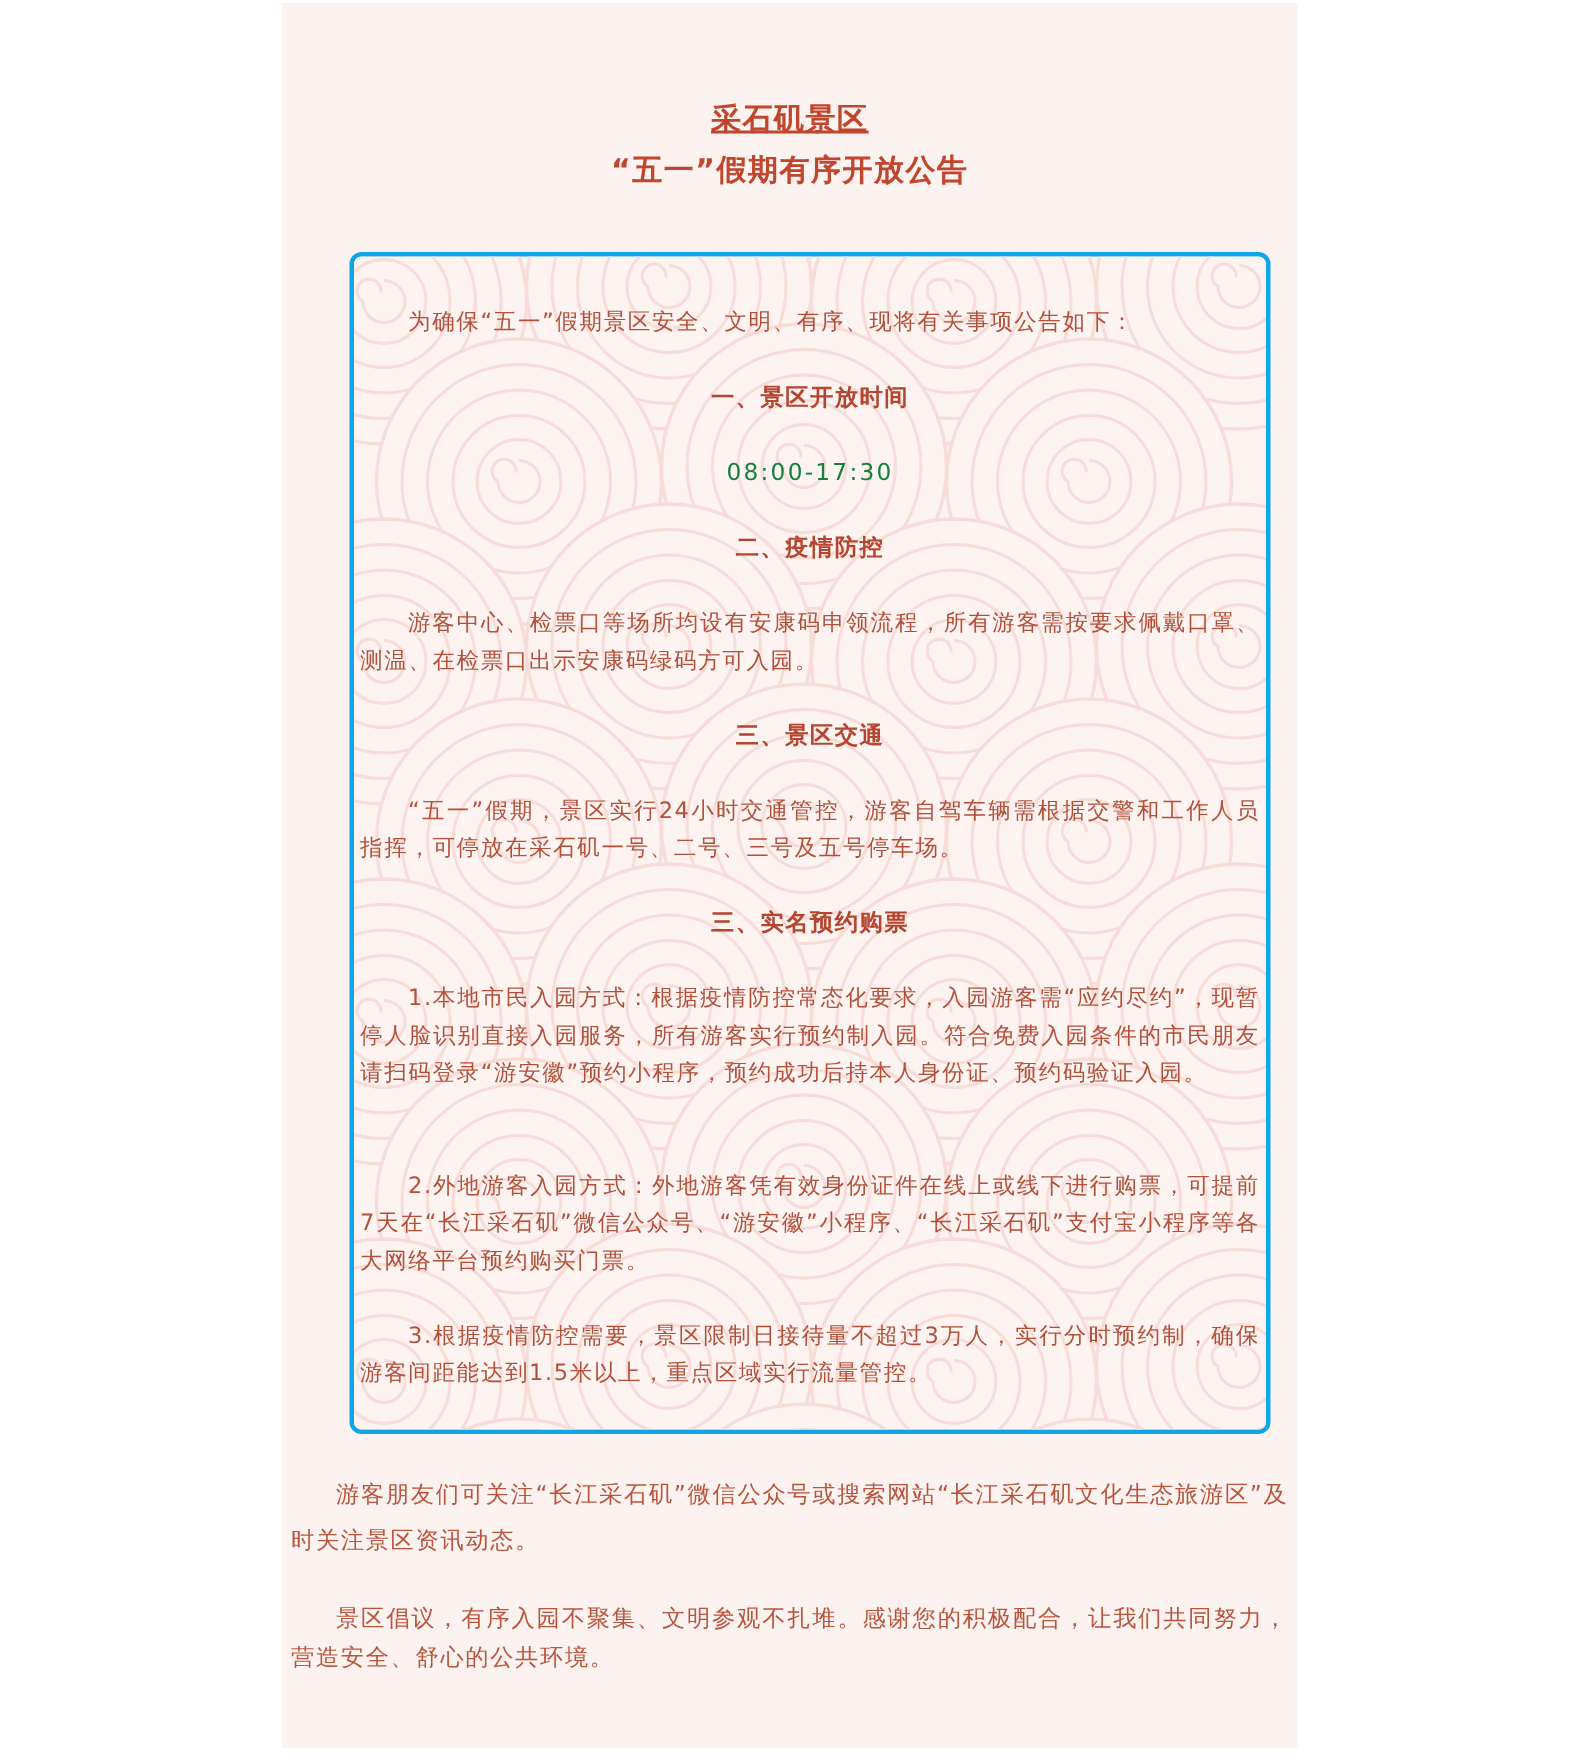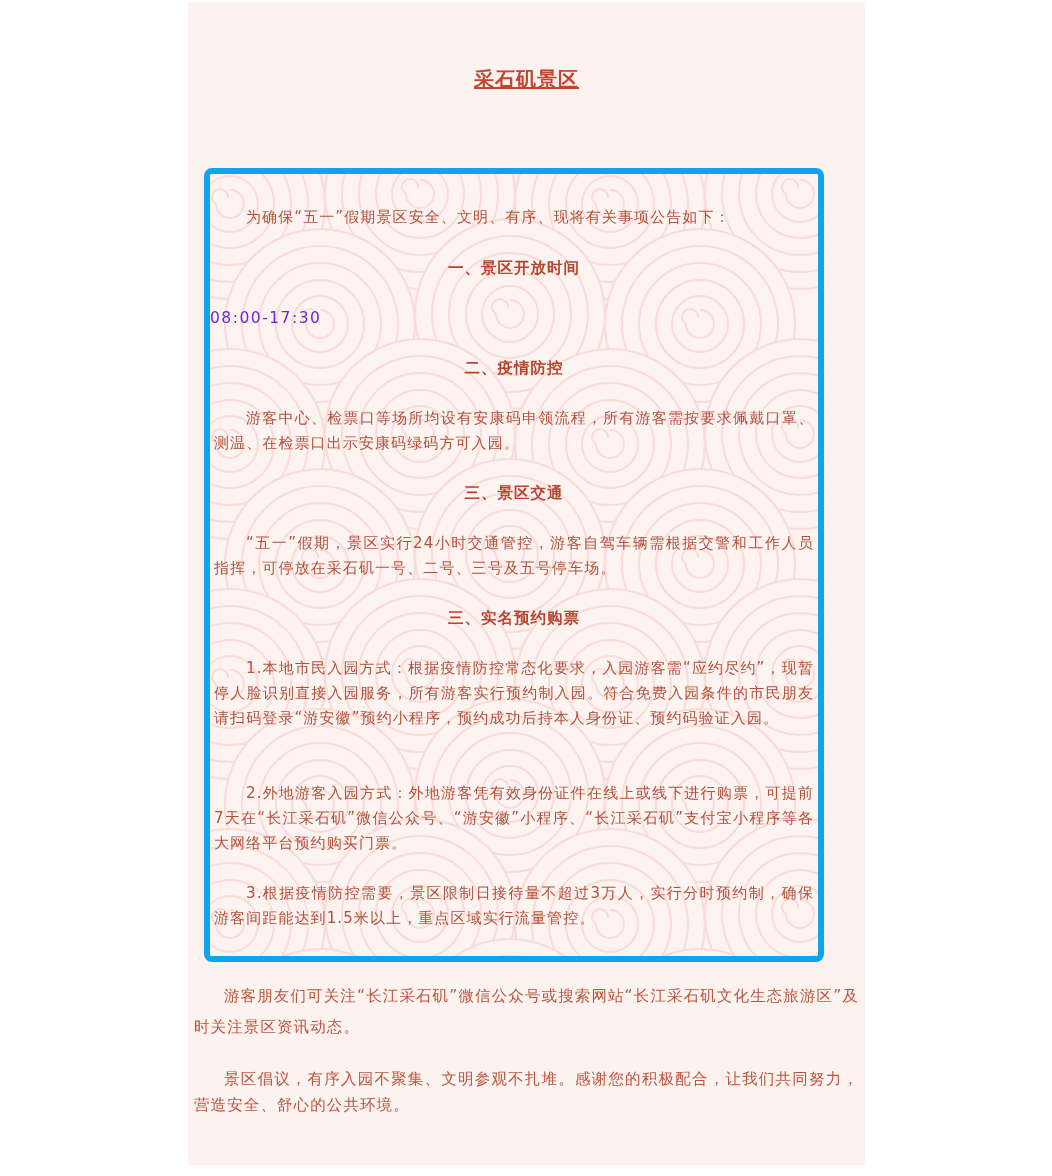--- a/index.html
+++ b/index.html
@@ -31,25 +31,25 @@
       font-weight: bold;
       font-size: 20px;
       letter-spacing: 1px;
       line-height: 34px;
     }
     .title.l1 { top: 60px; text-decoration: underline; }
     .title.l2 { top: 94px; }
 
     .notice-card {
       position: absolute;
-      left: 16px;
+      left: 45px;
       top: 166px;
       width: 608px;
       height: 782px;
-      border: 6px solid #0ea5e9;
+      border: 3px solid #0ea5e9;
       border-radius: 8px;
       background: #fdf3f1;
       overflow: hidden;
     }
     .notice-card svg.pattern {
       position: absolute;
       left: 0; top: 0;
       width: 100%;
       height: 100%;
       pointer-events: none;
@@ -79,22 +79,22 @@
       color: #b5452e;
       font-weight: bold;
       font-size: 15.5px;
       line-height: 25px;
       letter-spacing: 1px;
     }
     .time {
       position: absolute;
       left: 0;
       width: 608px;
-      text-align: left;
-      color: #6d28d9;
+      text-align: center;
+      color: #15803d;
       font-size: 15.5px;
       line-height: 25px;
       letter-spacing: 1.5px;
     }
     .outer-para {
       position: absolute;
       left: 6px;
       width: 665px;
       color: #b9553d;
       font-size: 15.5px;
@@ -102,20 +102,21 @@
       text-indent: 30px;
       text-align: justify;
     }
   </style>
 </head>
 <body>
 
 <div class="page">
 
   <div class="title l1">采石矶景区</div>
+  <div class="title l2">“五一”假期有序开放公告</div>
 
   <div class="notice-card">
     <svg class="pattern" viewBox="0 0 608 782" preserveAspectRatio="none">
       <defs>
         <g id="spiral">
           <circle cx="0" cy="0" r="95" fill="#fdf3f1" stroke="#f8dcd8" stroke-width="2.2"></circle>
           <circle cx="0" cy="0" r="78" fill="none" stroke="#f8dcd8" stroke-width="2"></circle>
           <circle cx="0" cy="0" r="61" fill="none" stroke="#f8dcd8" stroke-width="2"></circle>
           <circle cx="0" cy="0" r="44" fill="none" stroke="#f8dcd8" stroke-width="2"></circle>
           <circle cx="0" cy="0" r="28" fill="none" stroke="#f8dcd8" stroke-width="2"></circle>

